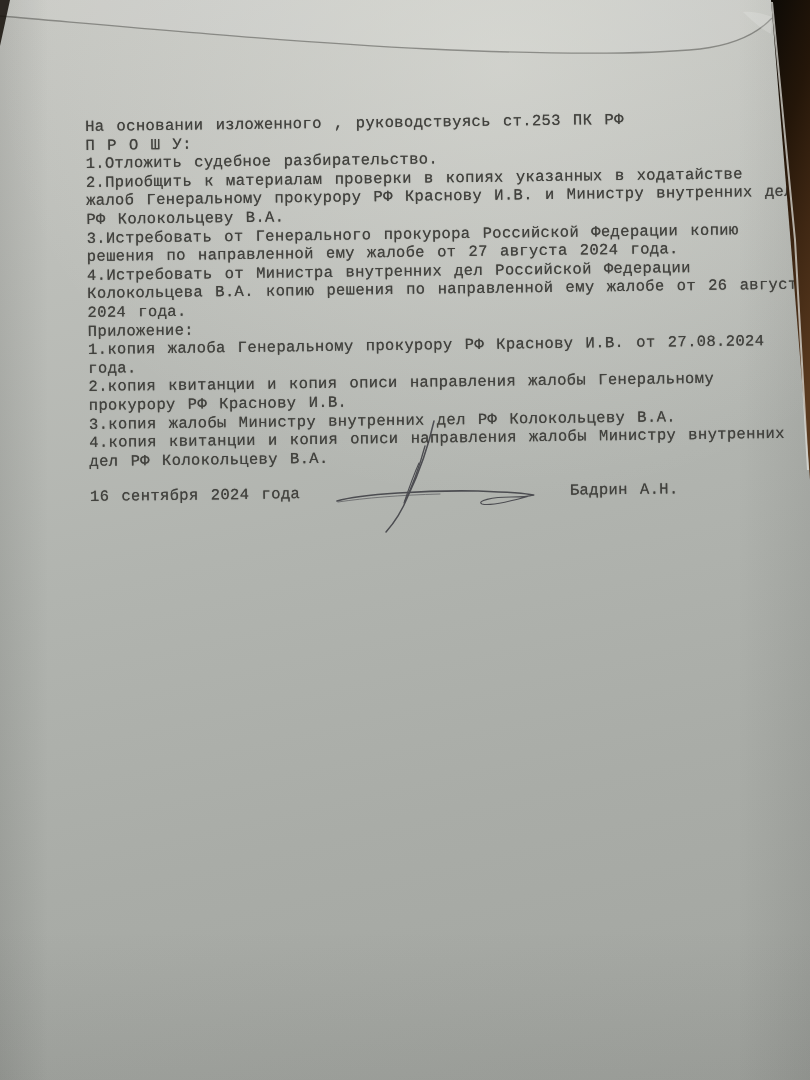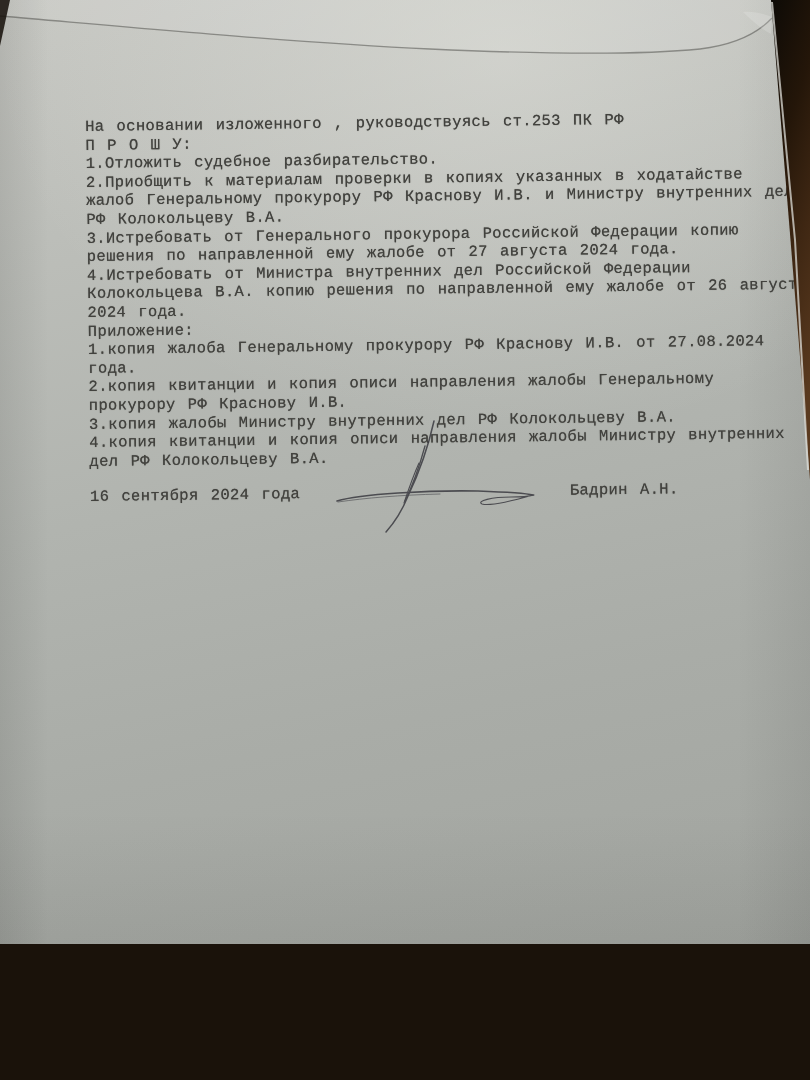--- a/index.html
+++ b/index.html
@@ -2,21 +2,21 @@
 <html><head>
 <meta charset="utf-8">
 <style>
   html,body{margin:0;padding:0;}
   body{
     width:810px;height:1080px;overflow:hidden;
     font-family:"Liberation Mono","DejaVu Sans Mono",monospace;
     background:#1a120a;
   }
   .photo{
-    position:relative;width:810px;height:944px;overflow:hidden;
+    position:relative;width:810px;height:1080px;overflow:hidden;
   }
   .paper{
     position:absolute;inset:0;
     background:
       radial-gradient(140% 90% at 62% 6%, rgba(240,240,234,0.35) 0%, rgba(240,240,234,0) 45%),
       linear-gradient(167deg, #c6c7c2 0%, #bcbeb9 22%, #b1b4af 48%, #a9aca7 72%, #a2a5a0 100%);
   }
   .paper::after{
     content:"";position:absolute;inset:0;
     background:

